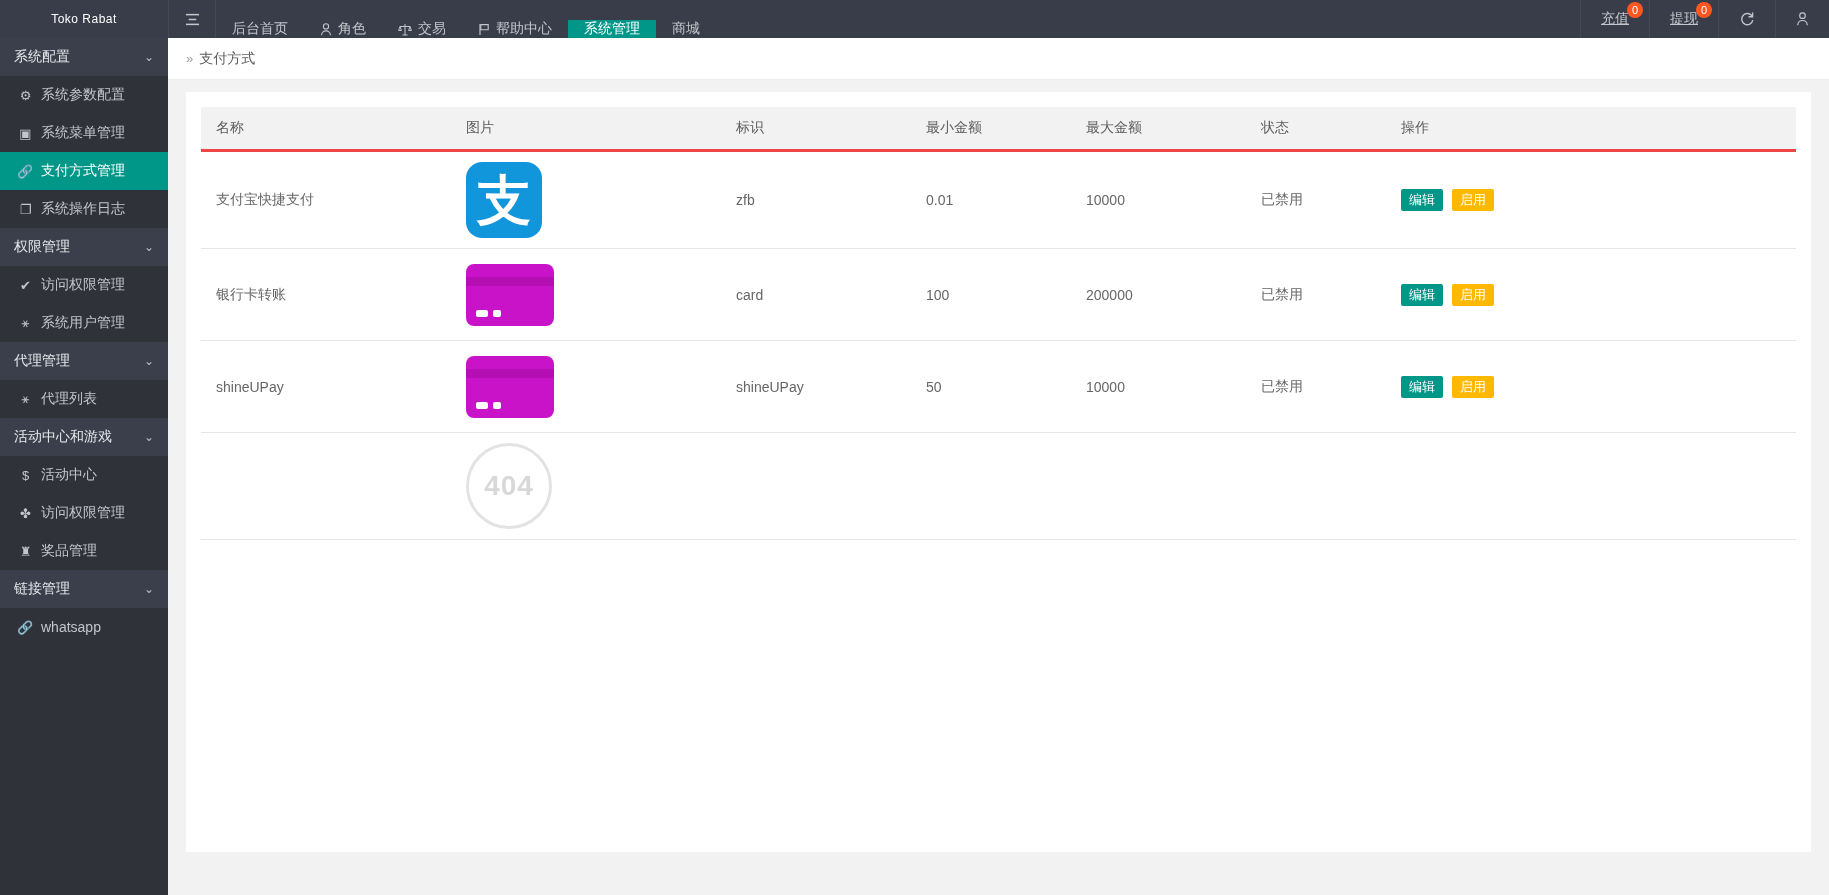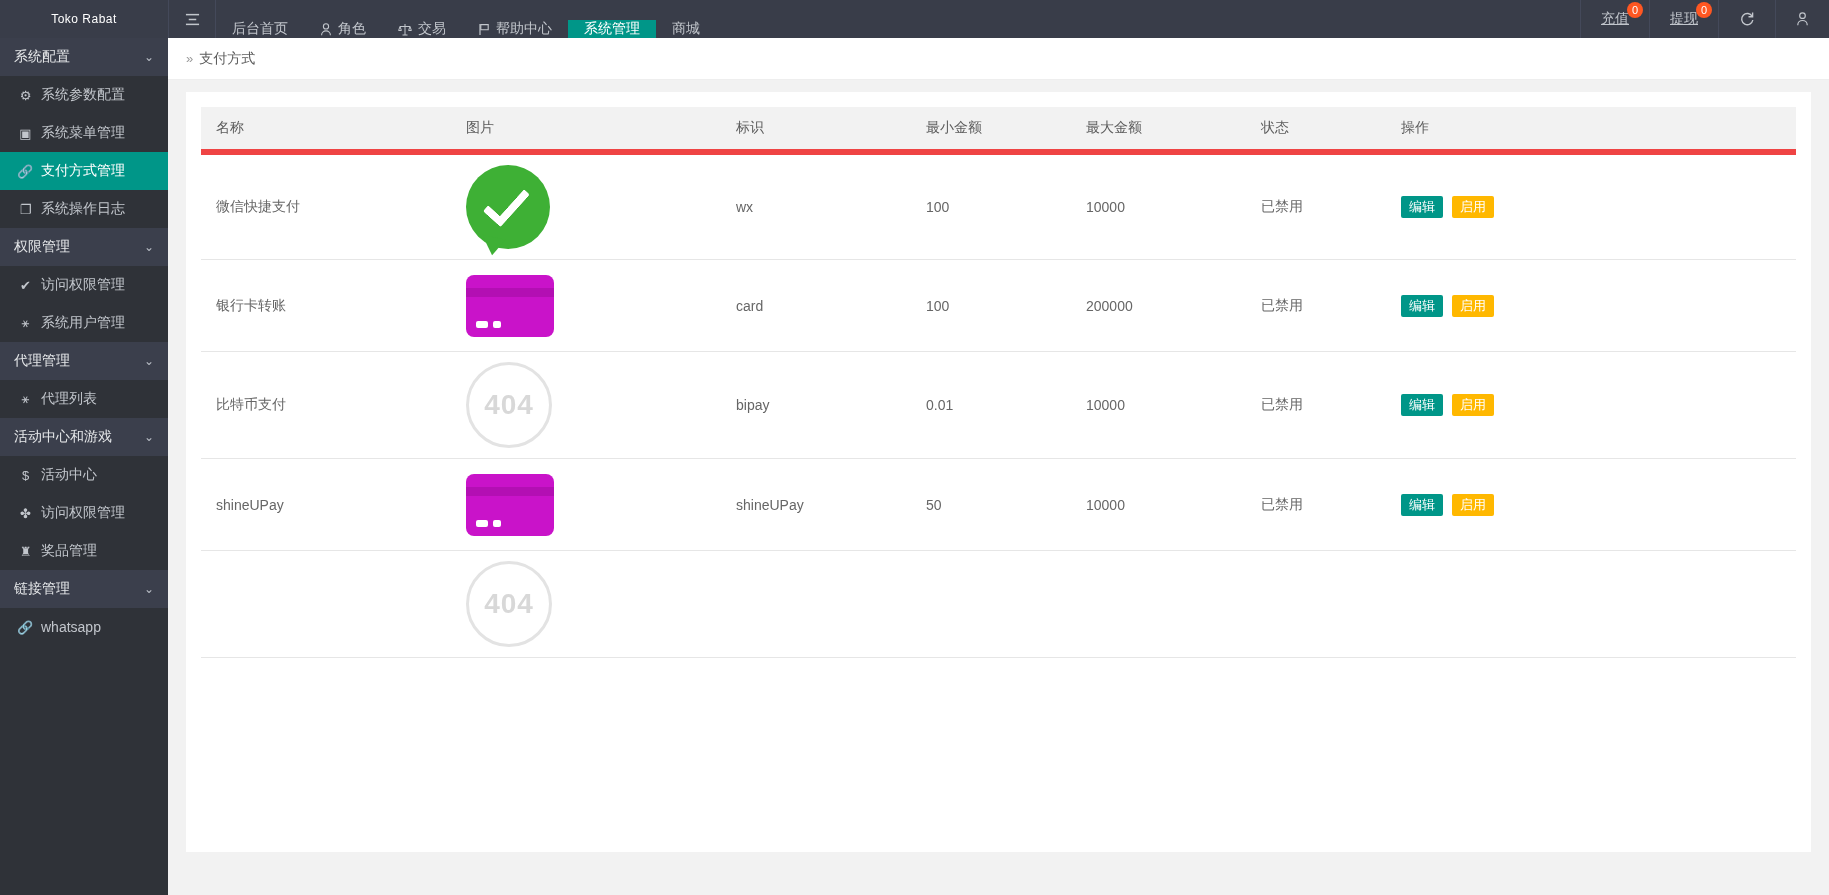--- a/index.html
+++ b/index.html
@@ -72,21 +72,21 @@
     border-bottom: 1px solid #eee;
   }
   .crumb-arrow { color: #999; margin-right: 6px; font-size: 13px; }
 
   .content { padding: 12px 18px 0 18px; }
   .card { background: #fff; padding: 15px; min-height: 760px; }
 
   table.grid { width: 100%; border-collapse: collapse; table-layout: fixed; }
   table.grid thead th {
     background: #f2f2f2; color: #5c5c5c; font-weight: normal; font-size: 14px;
-    text-align: left; padding: 12px 15px; border-bottom: 6px solid #ef4444;
+    text-align: left; padding: 12px 15px; border-bottom: 3px solid #ef4444;
   }
   table.grid tbody td {
     padding: 10px 15px; font-size: 14px; color: #666;
     border-bottom: 1px solid #e6e6e6; vertical-align: middle; height: 92px;
   }
   .col-name  { width: 250px; }
   .col-img   { width: 270px; }
   .col-code  { width: 190px; }
   .col-min   { width: 160px; }
   .col-max   { width: 175px; }
@@ -301,39 +301,37 @@
               <th class="col-img">图片</th>
               <th class="col-code">标识</th>
               <th class="col-min">最小金额</th>
               <th class="col-max">最大金额</th>
               <th class="col-state">状态</th>
               <th class="col-ops">操作</th>
             </tr>
           </thead>
           <tbody>
 
-
-            <tr>
-              <td>微信快捷支付</td>
+            <tr>
+              <td>支付宝快捷支付</td>
               <td>
                 <div class="logo-wrap">
-                  <div class="logo-wechat">
-                    <div class="wechat-check"></div>
-                  </div>
+                  <div class="logo-alipay">支</div>
                 </div>
               </td>
-              <td>wx</td>
-              <td>100</td>
+              <td>zfb</td>
+              <td>0.01</td>
               <td>10000</td>
               <td class="status-disabled">已禁用</td>
               <td>
                 <button class="btn btn-edit">编辑</button>
                 <button class="btn btn-enable">启用</button>
               </td>
             </tr>
+
 
             <tr>
               <td>银行卡转账</td>
               <td>
                 <div class="logo-wrap">
                   <div class="logo-card">
                     <div class="stripe"></div>
                     <div class="chip"></div>
                     <div class="chip2"></div>
                   </div>
@@ -342,36 +340,20 @@
               <td>card</td>
               <td>100</td>
               <td>200000</td>
               <td class="status-disabled">已禁用</td>
               <td>
                 <button class="btn btn-edit">编辑</button>
                 <button class="btn btn-enable">启用</button>
               </td>
             </tr>
 
-            <tr>
-              <td>比特币支付</td>
-              <td>
-                <div class="logo-wrap">
-                  <div class="logo-404">404</div>
-                </div>
-              </td>
-              <td>bipay</td>
-              <td>0.01</td>
-              <td>10000</td>
-              <td class="status-disabled">已禁用</td>
-              <td>
-                <button class="btn btn-edit">编辑</button>
-                <button class="btn btn-enable">启用</button>
-              </td>
-            </tr>
 
 
             <tr>
               <td>shineUPay</td>
               <td>
                 <div class="logo-wrap">
                   <div class="logo-card">
                     <div class="stripe"></div>
                     <div class="chip"></div>
                     <div class="chip2"></div>

